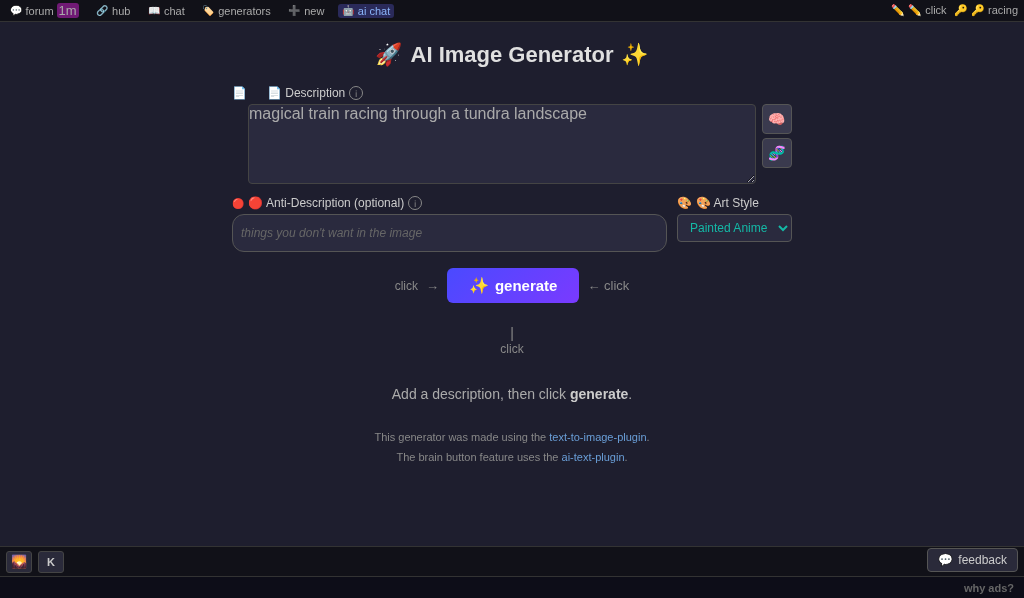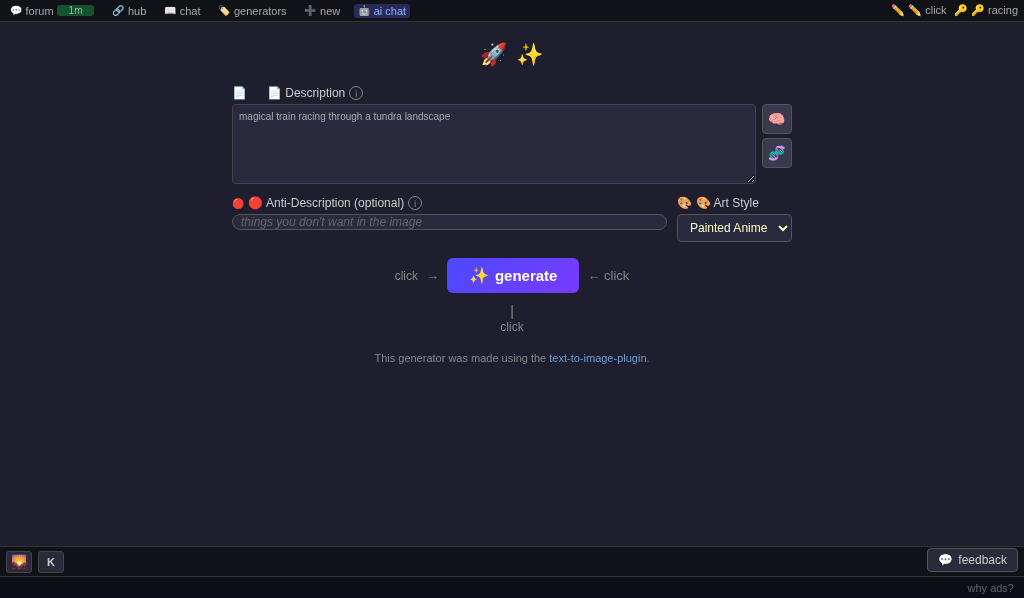--- a/index.html
+++ b/index.html
@@ -109,25 +109,26 @@
       display: flex;
       gap: 6px;
       width: 100%;
     }
     #description-textarea {
       flex: 1;
       background: #2a2a3e;
       border: 1px solid #444;
       border-radius: 4px;
       color: #aaa;
-      font-size: 10px;
-      padding: 6px;
+      font-size: 16px;
+      padding: 0;
       resize: vertical;
       height: 80px;
       font-family: Arial, sans-serif;
+      margin-left: 16px;
     }
     #description-textarea::placeholder { color: #666; }
 
     #desc-side-buttons {
       display: flex;
       flex-direction: column;
       gap: 4px;
     }
     .side-btn {
       width: 30px;
@@ -152,46 +153,46 @@
     #anti-desc-col {
       flex: 1;
     }
     #anti-desc-input {
       width: 100%;
       background: #2a2a3e;
       border: 1px solid #555;
       border-radius: 12px;
       color: #888;
       font-size: 12px;
-      padding: 0 8px;
+      padding: 11px 8px;
       font-family: Arial, sans-serif;
       font-style: italic;
     }
     #anti-desc-input::placeholder { color: #666; font-style: italic; }
 
     #art-style-col {
       width: 115px;
     }
     #art-style-select {
       width: 100%;
       background: #2a2a3e;
       border: 1px solid #555;
       border-radius: 4px;
-      color: #fef9c3;
+      color: #14b8a6;
       font-size: 12px;
       padding: 5px 8px;
       cursor: pointer;
     }
 
     
     #generate-row {
       display: flex;
       align-items: center;
       justify-content: center;
-      gap: 8px;
+      gap: 20px;
       margin-top: 4px;
       flex-direction: column;
     }
     #generate-inline {
       display: flex;
       align-items: center;
       gap: 8px;
     }
     .click-label {
       font-size: 12px;
@@ -231,21 +232,21 @@
     #empty-state {
       margin-top: 30px;
       text-align: center;
       color: #aaa;
       font-size: 14px;
     }
     #empty-state strong { color: #ccc; }
 
     
     #plugin-info {
-      margin-top: 15px;
+      margin-top: 26px;
       text-align: center;
       font-size: 11px;
       color: #888;
       line-height: 1.8;
     }
     #plugin-info a { color: #6a9fd8; text-decoration: none; }
 
     
     #statusbar {
       position: absolute;
@@ -296,38 +297,39 @@
       bottom: 0;
       left: 0;
       right: 0;
       height: 22px;
       background: #0d0d18;
       border-top: 1px solid #333;
       display: flex;
       align-items: center;
       justify-content: flex-end;
       padding: 0 10px;
+      font-weight: bold;
     }
     #why-ads {
       font-size: 11px;
       color: #666;
       cursor: pointer;
     }
 
     
     .red-dot { color: #e05555; font-size: 10px; }
   </style>
 </head>
 <body>
 
 <div id="topnav">
   <div class="nav-item">
     <span class="nav-icon">💬</span>
     <span>forum</span>
-    <span style="font-size:10px;background:#14532d;border-radius:3px;padding:0 12px;color:#aaa">1m</span>
+    <span style="font-size:13px;background:#701a75;border-radius:3px;padding:0 2px;color:#aaa">1m</span>
   </div>
   <div class="nav-item">
     <span class="nav-icon">🔗</span>
     <span>hub</span>
   </div>
   <div class="nav-item">
     <span class="nav-icon">📖</span>
     <span>chat</span>
   </div>
   <div class="nav-item">
@@ -352,20 +354,21 @@
       <span>🔑</span>
       <span>🔑 racing</span>
     </a>
   </div>
 </div>
 
 <div id="main">
 
   <div id="page-title">
     <span>🚀</span>
+    <span>AI Image Generator</span>
     <span>✨</span>
   </div>
 
   <div id="form-area">
 
     <div>
       <div class="field-label">
         <span>📄</span>
         <span style="margin-left:16px">📄 Description</span>
         <span class="info-icon">ℹ</span>
@@ -417,24 +420,30 @@
         <span class="arrow-label">← click</span>
       </div>
       <div id="click-below">
         <span class="vert-bar">|</span>
         <span>click</span>
       </div>
     </div>
 
   </div>
 
+  <div id="empty-state">
+    <span>Add a description, then click </span><strong>generate</strong><span>.</span>
+  </div>
 
   <div id="plugin-info">
     <div>
       <span>This generator was made using the </span><a href="#">text-to-image-plugin</a><span>.</span>
+    </div>
+    <div>
+      <span>The brain button feature uses the </span><a href="#">ai-text-plugin</a><span>.</span>
     </div>
   </div>
 
 </div>
 
 <div id="statusbar">
   <button class="status-icon-btn">
     <span>🌄</span>
   </button>
   <button class="status-icon-btn">

